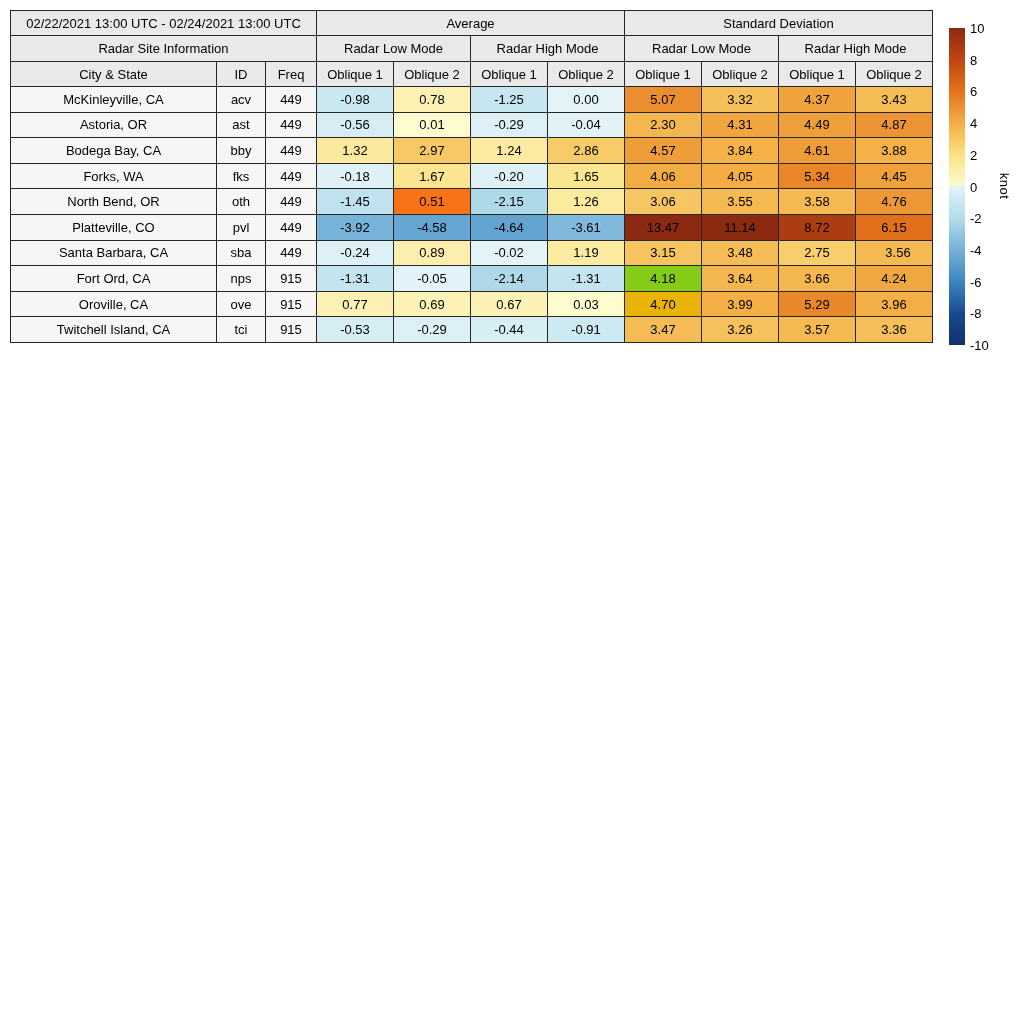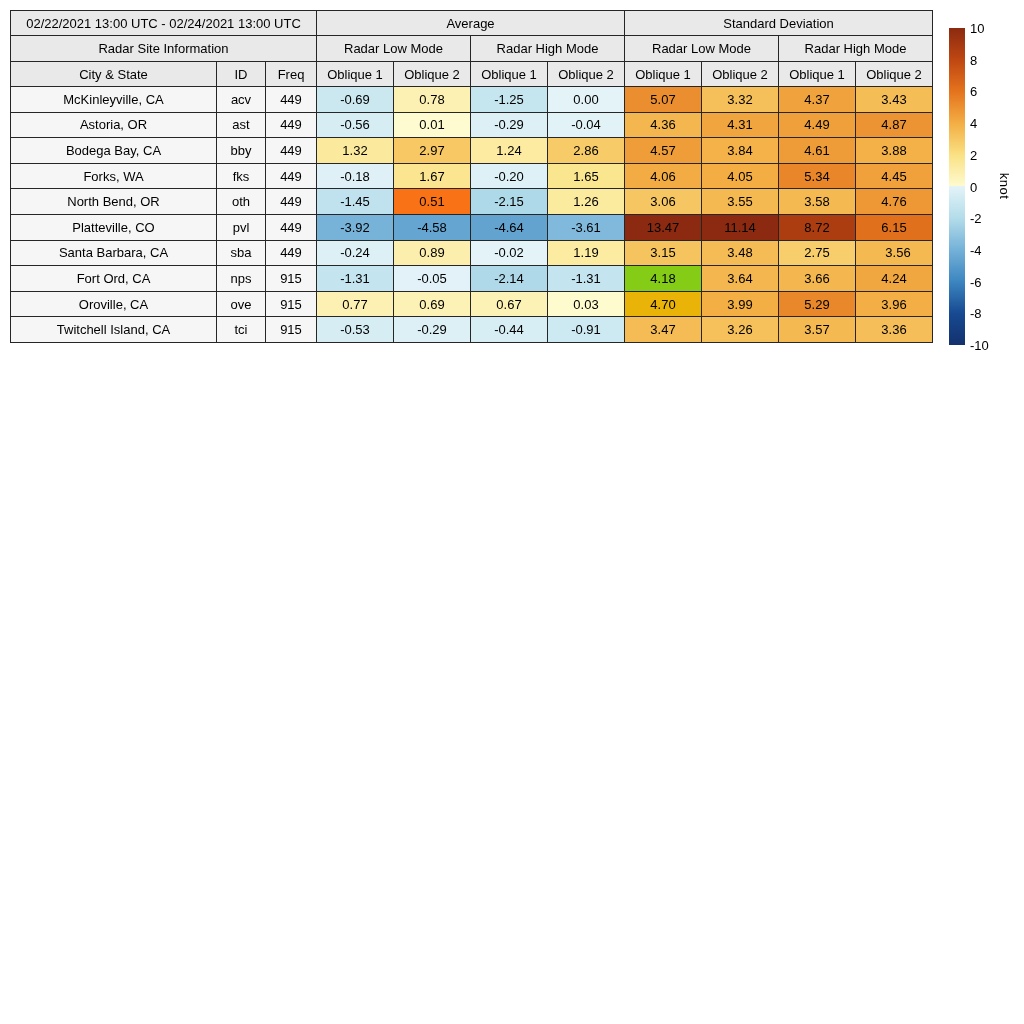--- a/index.html
+++ b/index.html
@@ -81,38 +81,38 @@
         <th>Oblique 2</th>
         <th>Oblique 1</th>
         <th>Oblique 2</th>
       </tr>
     </thead>
     <tbody>
         <tr>
           <td class="label-cell">McKinleyville, CA</td>
           <td class="label-cell">acv</td>
           <td class="label-cell">449</td>
-          <td class="value-cell" style="background: rgb(203, 232, 241);">-0.69</td>
+          <td class="value-cell" style="background: rgb(203, 232, 241);">-0.98</td>
           <td class="value-cell" style="background: rgb(252, 241, 178);">0.78</td>
           <td class="value-cell" style="background: rgb(197, 229, 239);">-1.25</td>
           <td class="value-cell" style="background: rgb(227, 243, 248);">0.00</td>
           <td class="value-cell" style="background: rgb(235, 142, 47);">5.07</td>
           <td class="value-cell" style="background: rgb(245, 191, 89);">3.32</td>
           <td class="value-cell" style="background: rgb(240, 163, 61);">4.37</td>
           <td class="value-cell" style="background: rgb(245, 189, 86);">3.43</td>
         </tr>
         <tr>
           <td class="label-cell">Astoria, OR</td>
           <td class="label-cell">ast</td>
           <td class="label-cell">449</td>
           <td class="value-cell" style="background: rgb(214, 237, 244);">-0.56</td>
           <td class="value-cell" style="background: rgb(254, 251, 208);">0.01</td>
           <td class="value-cell" style="background: rgb(220, 240, 246);">-0.29</td>
           <td class="value-cell" style="background: rgb(226, 243, 248);">-0.04</td>
-          <td class="value-cell" style="background: rgb(244, 183, 79);">4.36</td>
+          <td class="value-cell" style="background: rgb(244, 183, 79);">2.30</td>
           <td class="value-cell" style="background: rgb(241, 165, 62);">4.31</td>
           <td class="value-cell" style="background: rgb(239, 160, 58);">4.49</td>
           <td class="value-cell" style="background: rgb(236, 148, 51);">4.87</td>
         </tr>
         <tr>
           <td class="label-cell">Bodega Bay, CA</td>
           <td class="label-cell">bby</td>
           <td class="label-cell">449</td>
           <td class="value-cell" style="background: rgb(251, 234, 157);">1.32</td>
           <td class="value-cell" style="background: rgb(247, 200, 100);">2.97</td>

